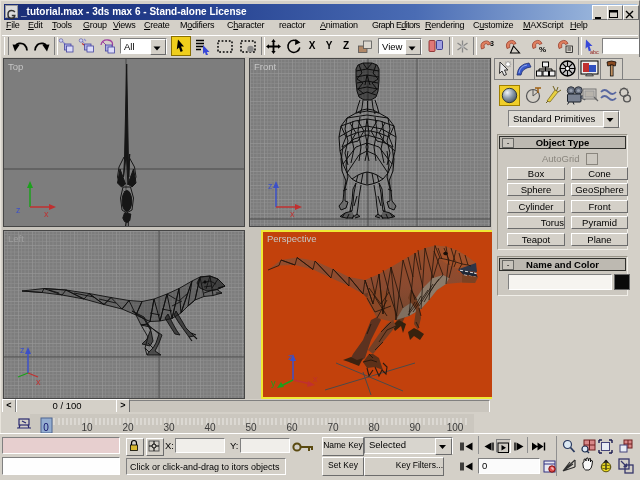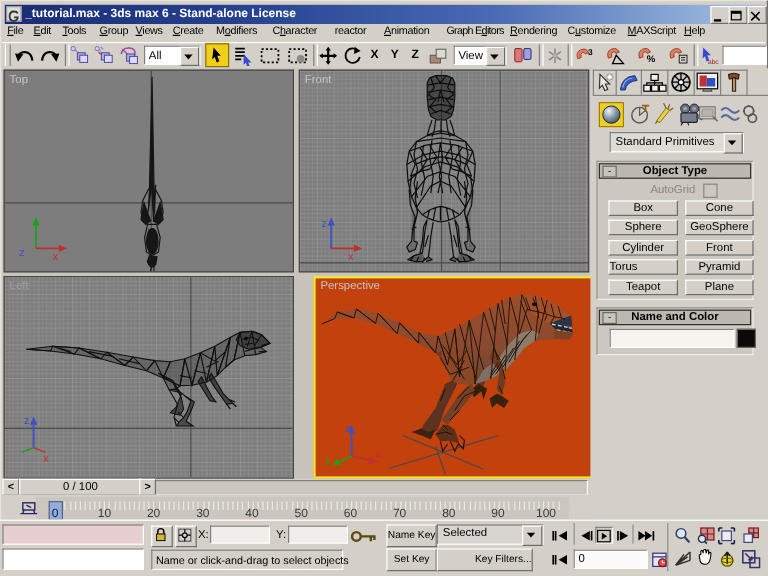--- a/index.html
+++ b/index.html
@@ -452,21 +452,21 @@
       <div class="abs" style="left:0;top:0px;width:125px;text-align:center;font-size:9.5px;font-weight:bold;line-height:11px;color:#000;">Object Type</div>
     </div>
     <div class="abs" style="left:44px;top:18px;font-size:9.5px;color:#8a867e;">AutoGrid</div>
     <div class="abs" style="left:88px;top:18px;width:10px;height:10px;border:1px solid #8a867e;background:#ccc8c0;"></div>
     <div class="abs raised" style="left:9px;top:32px;width:56px;height:11px;text-align:center;font-size:9.5px;line-height:11px;">Box</div>
     <div class="abs raised" style="left:73px;top:32px;width:55px;height:11px;text-align:center;font-size:9.5px;line-height:11px;">Cone</div>
     <div class="abs raised" style="left:9px;top:48px;width:56px;height:11px;text-align:center;font-size:9.5px;line-height:11px;">Sphere</div>
     <div class="abs raised" style="left:73px;top:48px;width:55px;height:11px;text-align:center;font-size:9.5px;line-height:11px;">GeoSphere</div>
     <div class="abs raised" style="left:9px;top:65px;width:56px;height:11px;text-align:center;font-size:9.5px;line-height:11px;">Cylinder</div>
     <div class="abs raised" style="left:73px;top:65px;width:55px;height:11px;text-align:center;font-size:9.5px;line-height:11px;">Front</div>
-    <div class="abs raised" style="left:9px;top:81px;width:56px;height:11px;text-align:left;font-size:9.5px;line-height:11px;">Torus</div>
+    <div class="abs raised" style="left:9px;top:81px;width:56px;height:11px;text-align:right;font-size:9.5px;line-height:11px;">Torus</div>
     <div class="abs raised" style="left:73px;top:81px;width:55px;height:11px;text-align:center;font-size:9.5px;line-height:11px;">Pyramid</div>
     <div class="abs raised" style="left:9px;top:98px;width:56px;height:11px;text-align:center;font-size:9.5px;line-height:11px;">Teapot</div>
     <div class="abs raised" style="left:73px;top:98px;width:55px;height:11px;text-align:center;font-size:9.5px;line-height:11px;">Plane</div>
   </div>
 
   <div class="abs" style="left:5px;top:199px;width:131px;height:40px;border:1px solid #989488;border-right-color:#f0eee8;border-bottom-color:#f0eee8;background:#ccc8c0;box-sizing:border-box;">
     <div class="abs" style="left:1px;top:1px;width:125px;height:11px;background:#bdb9b1;border:1px solid #30302c;">
       <div class="abs" style="left:2px;top:1px;width:10px;height:8px;border:1px solid #6a6a66;background:#c8c4bc;font-size:8px;line-height:7px;text-align:center;">-</div>
       <div class="abs" style="left:0;top:0px;width:125px;text-align:center;font-size:9.5px;font-weight:bold;line-height:11px;color:#000;">Name and Color</div>
     </div>
@@ -635,21 +635,21 @@
     <div class="abs" style="left:175px;top:4px;width:50px;height:15px;border:1px solid #808080;border-right-color:#fff;border-bottom-color:#fff;background:#f0eeea;box-sizing:border-box;"></div>
     <div class="abs t11" style="left:230px;top:6px;">Y:</div>
     <div class="abs" style="left:240px;top:4px;width:50px;height:15px;border:1px solid #808080;border-right-color:#fff;border-bottom-color:#fff;background:#f0eeea;box-sizing:border-box;"></div>
 
     <svg class="abs" style="left:292px;top:7px;" width="24" height="12">
         <circle cx="5" cy="6" r="3.6" fill="none" stroke="#5a4a10" stroke-width="2"></circle>
         <path d="M8.5 6 L21 6 M17 6 L17 10 M20 6 L20 9" stroke="#5a4a10" stroke-width="2"></path>
       </svg>
 
     <div class="abs" style="left:126px;top:24px;width:160px;height:17px;border:1px solid #808080;border-right-color:#fff;border-bottom-color:#fff;background:#d4d0c8;box-sizing:border-box;">
-      <div class="abs" style="left:3px;top:3px;font-size:9px;color:#000;white-space:nowrap;">Name or click-and-drag to select objects</div>
+      <div class="abs" style="left:3px;top:3px;font-size:9px;color:#000;white-space:nowrap;">Click or click-and-drag to itors objects</div>
     </div>
 
     <div class="abs raised" style="left:322px;top:3px;width:40px;height:17px;text-align:center;font-size:8.5px;line-height:15px;white-space:nowrap;">Name Key</div>
     <div class="abs raised" style="left:322px;top:23px;width:40px;height:17px;text-align:center;font-size:8.5px;line-height:15px;white-space:nowrap;">Set Key</div>
     <div class="abs" style="left:364px;top:3px;width:89px;height:17px;border:1px solid #808080;border-right-color:#fff;border-bottom-color:#fff;background:#d8d5ce;box-sizing:border-box;">
       <div class="abs t11" style="left:4px;top:1px;">Selected</div>
       <div class="abs raised" style="right:0px;top:0px;width:15px;height:15px;"><svg width="13" height="13">
             <path d="M3 5 L10 5 L6.5 9 Z" fill="#000"></path>
           </svg></div>
     </div>

